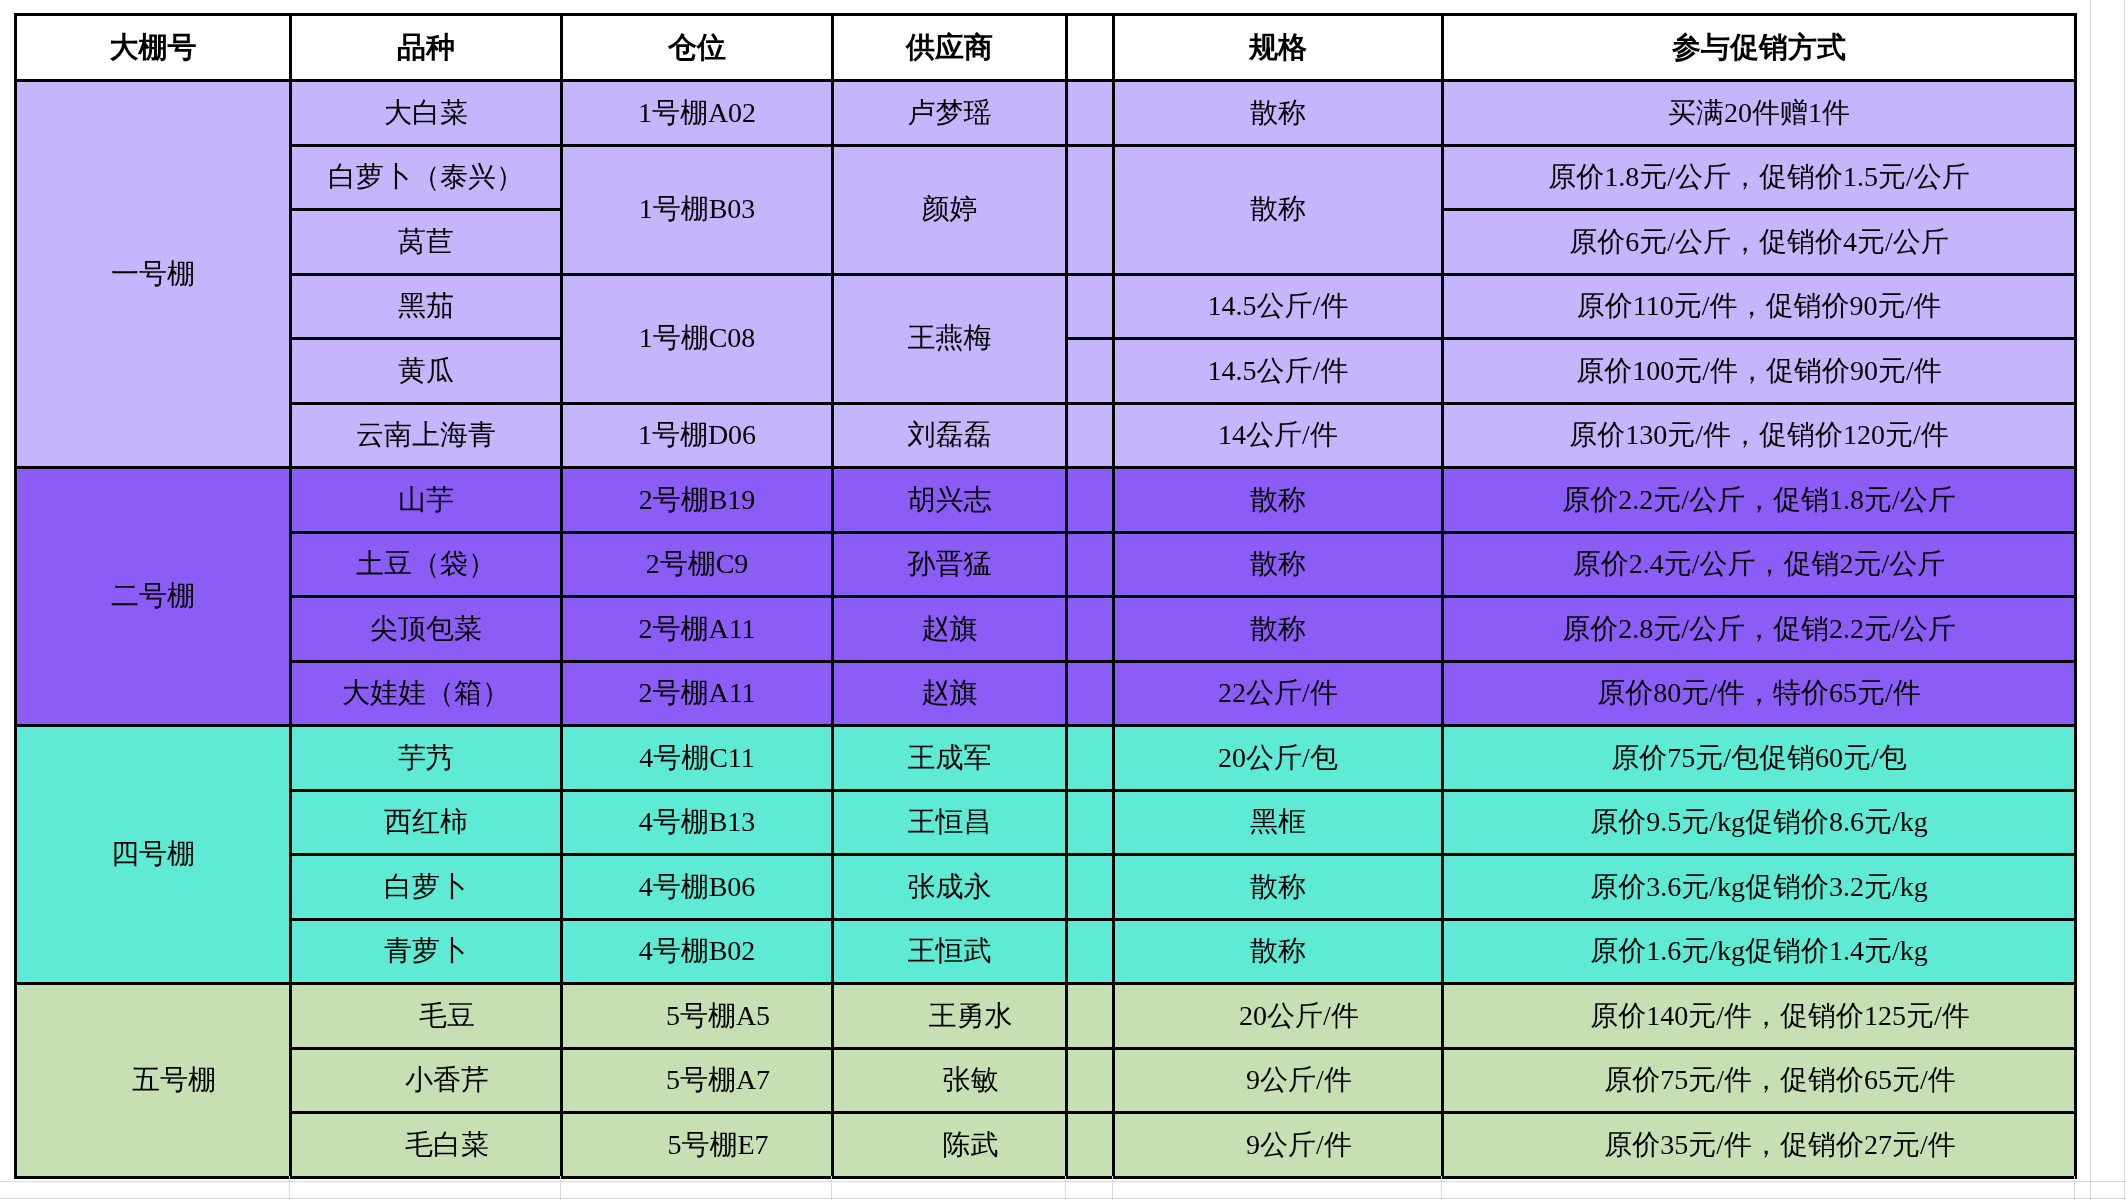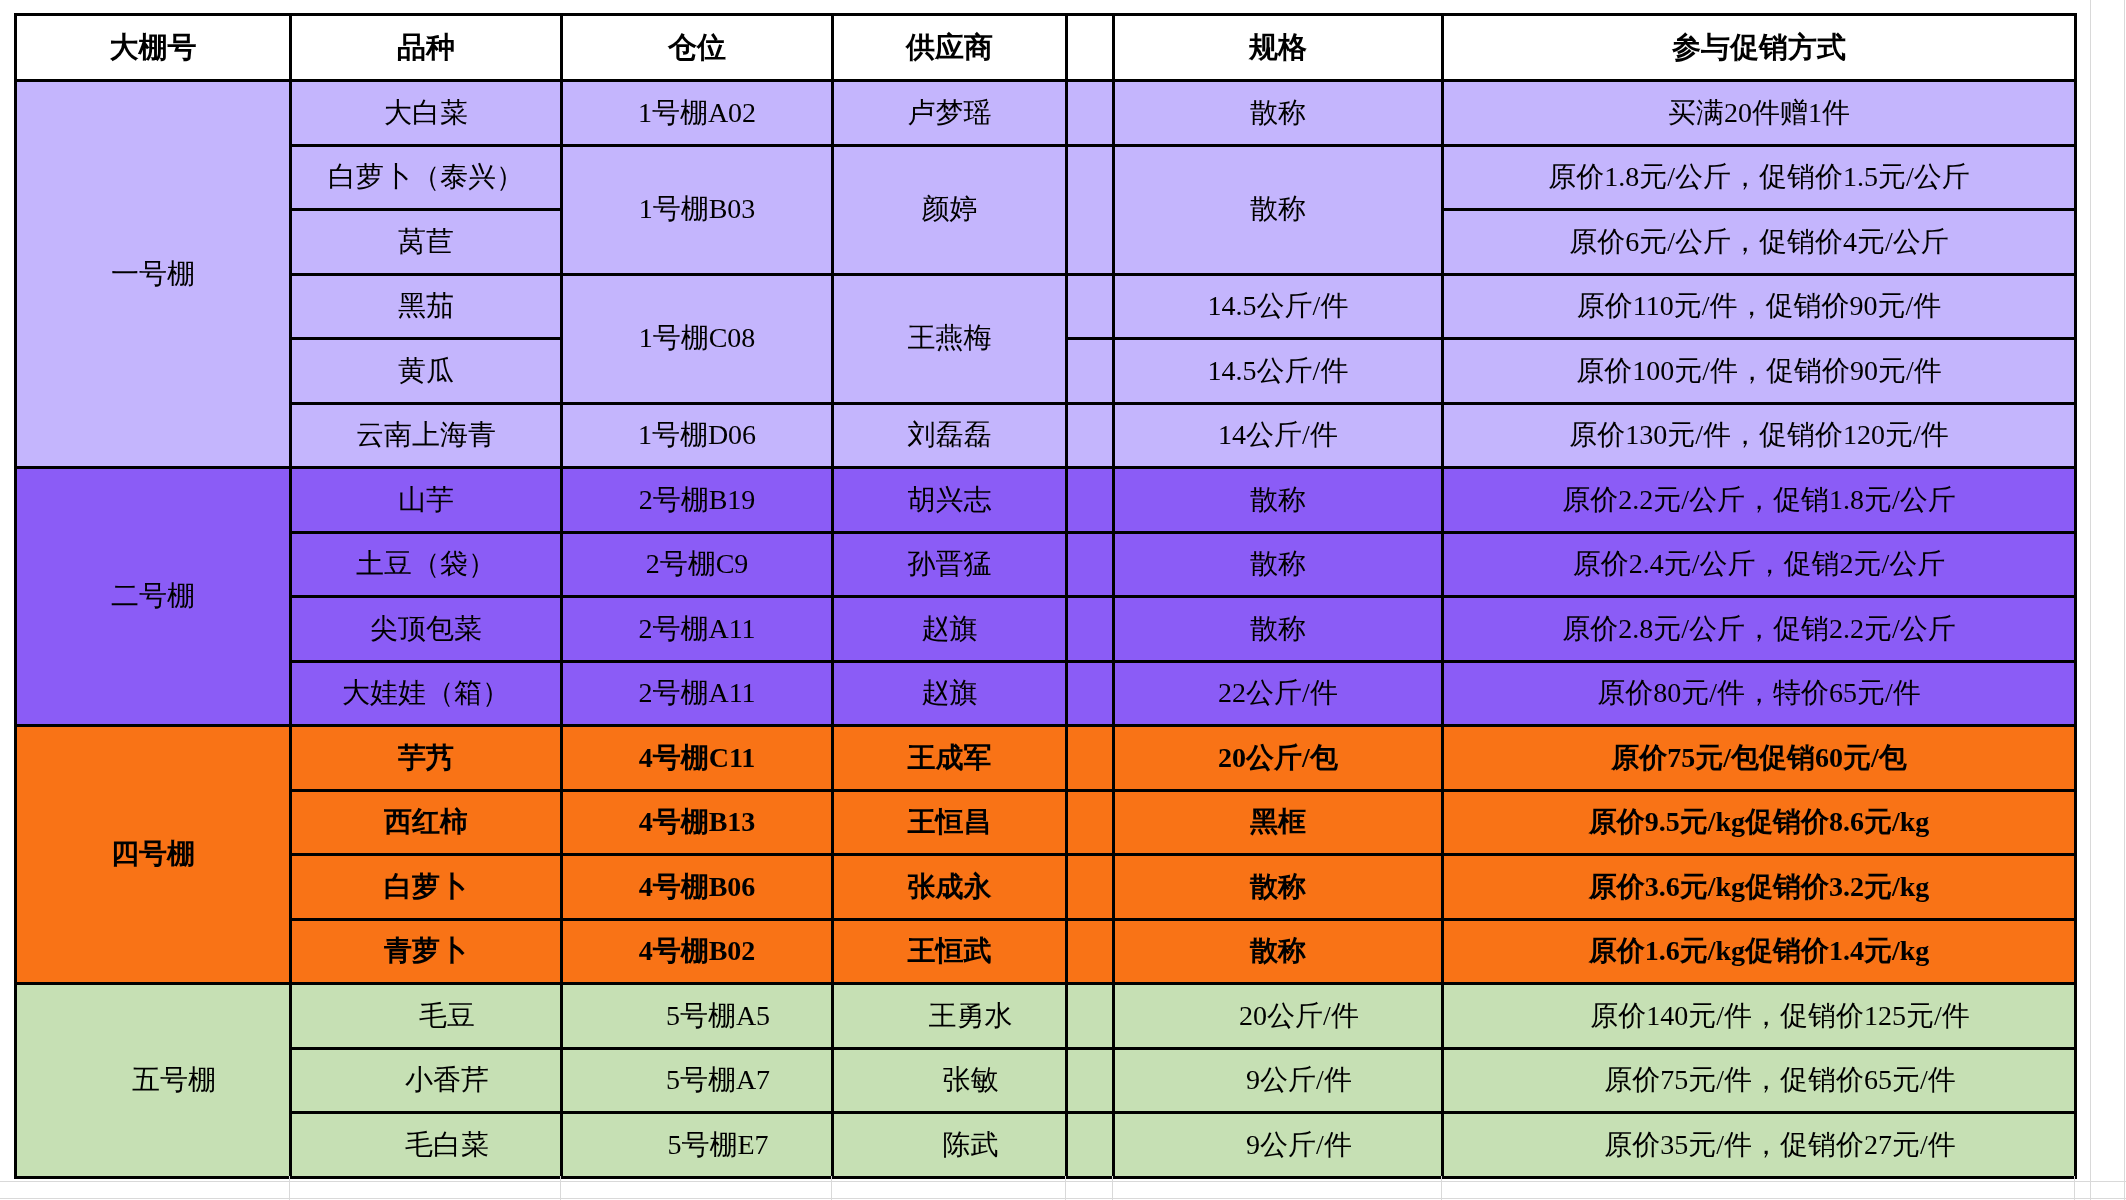--- a/index.html
+++ b/index.html
@@ -6,21 +6,21 @@
   body{width:2126px;height:1200px;position:relative;overflow:hidden;
        font-family:"Liberation Serif","DejaVu Serif",serif;color:#000;}
   table.sheet{position:absolute;left:14px;top:13px;border-collapse:collapse;table-layout:fixed;}
   .sheet td,.sheet th{border:3px solid #000;text-align:center;vertical-align:middle;
        padding:0;overflow:hidden;font-size:28px;font-weight:normal;line-height:1.15;}
   .sheet thead tr{height:66px;}
   .sheet thead th{font-weight:bold;font-size:29px;background:#ffffff;}
   .sheet tbody tr{height:64.5px;}
   .g0 td{background:#c4b5fd;}
   .g1 td{background:#8b5cf6;}
-  .g2 td{background:#f97316;font-weight:bold;}
+  .g2 td{background:#5eead4;}
   .g3 td{background:#C6E0B4;padding-left:42px;}
   .gl{position:absolute;background:#d9d9d9;}
   .gl.v{width:1px;}
   .gl.h{height:1px;}
 </style>
 </head>
 <body>
 
 <table class="sheet">
   <colgroup>

